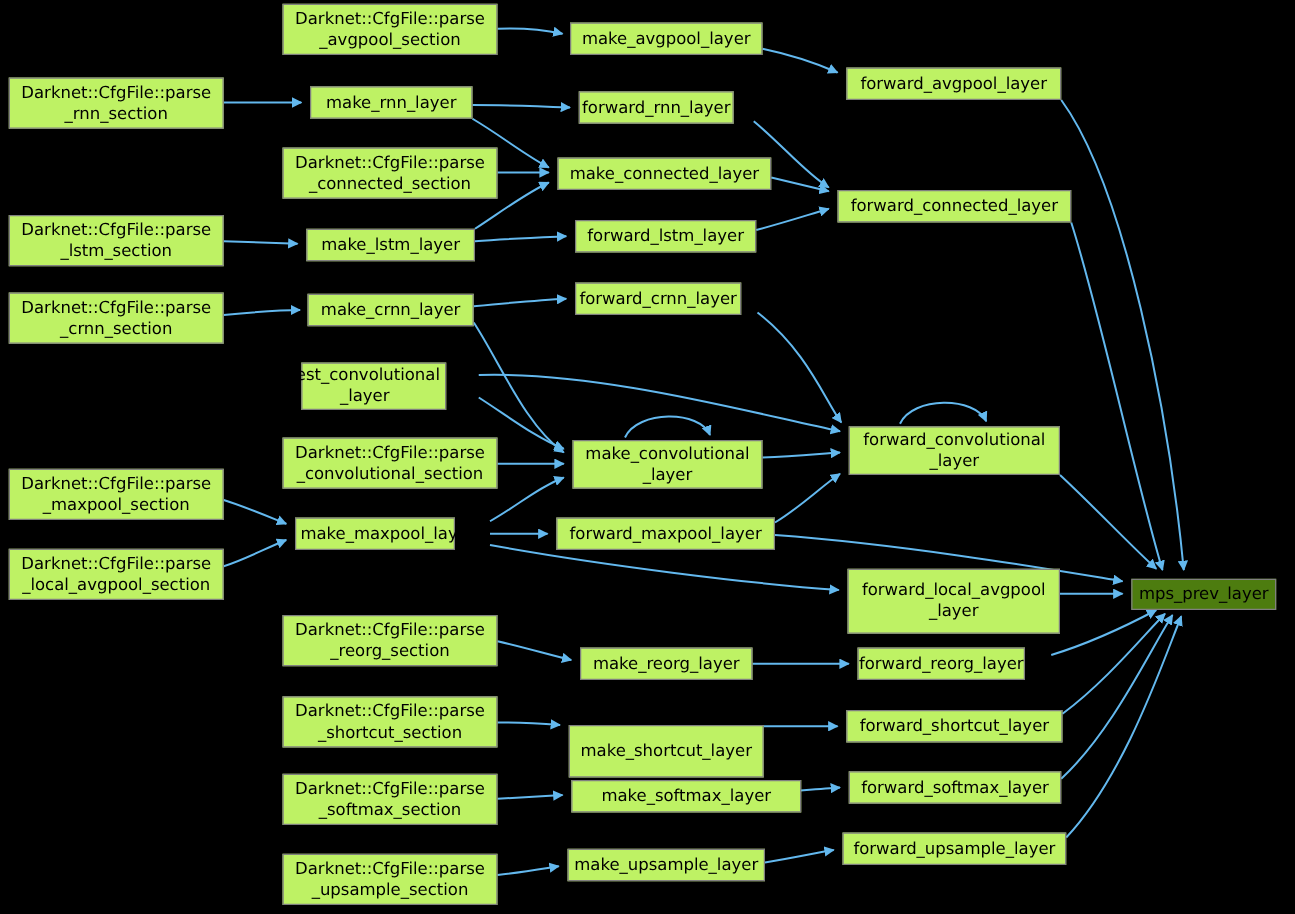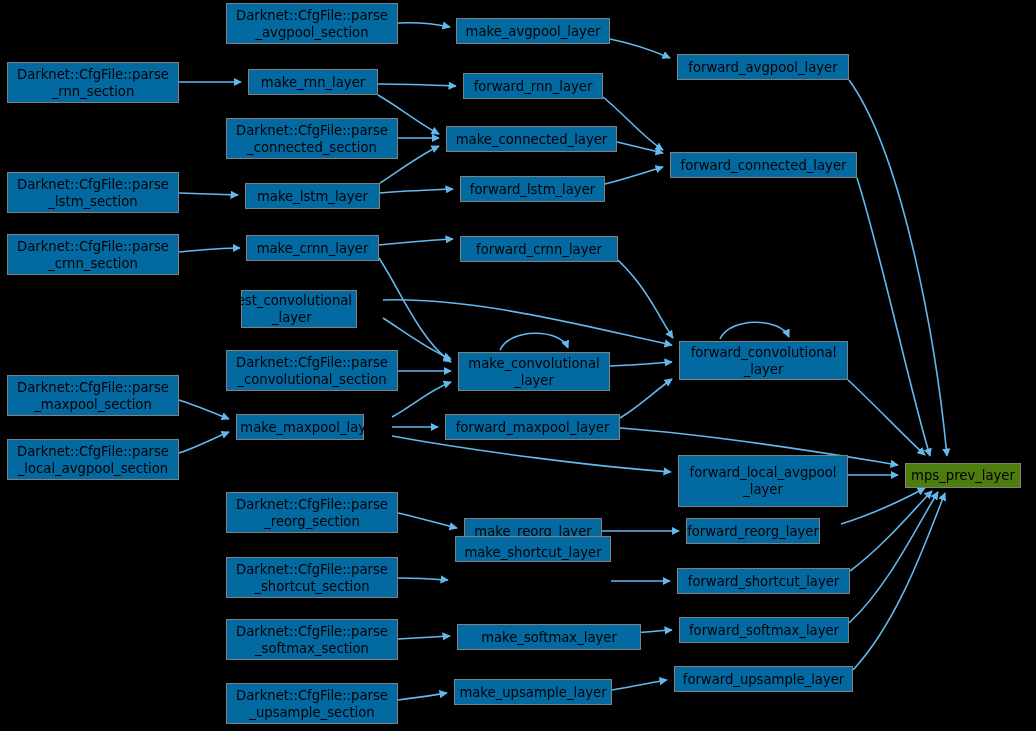--- a/index.html
+++ b/index.html
@@ -1,19 +1,19 @@
 <!DOCTYPE html>
 <html><head>
 <meta charset="utf-8">
 <style>
   html,body{margin:0;padding:0;background:#000;}
   #stage{position:relative;width:1036px;height:731px;background:#000;overflow:hidden;
          font-family:"DejaVu Sans","Liberation Sans",sans-serif;}
   svg#edges{position:absolute;left:0;top:0;width:1036px;height:731px;}
-  .node{position:absolute;box-sizing:border-box;background:#0369a1;border:1px solid #808080;
+  .node{position:absolute;box-sizing:border-box;background:#bef264;border:1px solid #808080;
         display:flex;align-items:center;justify-content:center;text-align:center;
         color:#000;font-size:13.2px;line-height:17px;letter-spacing:0px;white-space:pre;}
   .node.target{background:#4d7c0f;}
   .node .lbl{display:block;padding:0 4px;}
 </style>
 </head>
 <body>
 
 <div id="stage">
   <svg id="edges" xmlns="http://www.w3.org/2000/svg">
@@ -95,29 +95,29 @@
 _softmax_section</span></div>
       <div class="node" style="left: 226px; top: 683px; width: 172px; height: 41px;"><span class="lbl">Darknet::CfgFile::parse
 _upsample_section</span></div>
       <div class="node" style="left: 248px; top: 69px; width: 130px; height: 26px;"><span class="lbl">make_rnn_layer</span></div>
       <div class="node" style="left: 245px; top: 183px; width: 135px; height: 26px;"><span class="lbl">make_lstm_layer</span></div>
       <div class="node" style="left: 246px; top: 235px; width: 133px; height: 26px;"><span class="lbl">make_crnn_layer</span></div>
       <div class="node" style="left: 241px; top: 290px; width: 116px; height: 38px; justify-content: flex-end;"><span class="lbl">test_convolutional
 _layer</span></div>
       <div class="node" style="left: 236px; top: 414px; width: 128px; height: 26px; padding-left: 20px;"><span class="lbl">make_maxpool_layer</span></div>
       <div class="node" style="left: 456px; top: 18px; width: 154px; height: 26px;"><span class="lbl">make_avgpool_layer</span></div>
-      <div class="node" style="left: 463px; top: 73px; width: 140px; height: 26px;"><span class="lbl">forward_rnn_layer</span></div>
+      <div class="node" style="left: 463px; top: 73px; width: 124px; height: 26px;"><span class="lbl">forward_rnn_layer</span></div>
       <div class="node" style="left: 446px; top: 126px; width: 171px; height: 26px;"><span class="lbl">make_connected_layer</span></div>
       <div class="node" style="left: 460px; top: 176px; width: 145px; height: 26px;"><span class="lbl">forward_lstm_layer</span></div>
-      <div class="node" style="left: 460px; top: 236px; width: 158px; height: 26px;"><span class="lbl">forward_crnn_layer</span></div>
+      <div class="node" style="left: 460px; top: 226px; width: 133px; height: 26px;"><span class="lbl">forward_crnn_layer</span></div>
       <div class="node" style="left: 458px; top: 352px; width: 152px; height: 39px;"><span class="lbl">make_convolutional
 _layer</span></div>
       <div class="node" style="left: 445px; top: 414px; width: 175px; height: 26px;"><span class="lbl">forward_maxpool_layer</span></div>
       <div class="node" style="left: 464px; top: 518px; width: 138px; height: 26px;"><span class="lbl">make_reorg_layer</span></div>
-      <div class="node" style="left: 455px; top: 536px; width: 156px; height: 26px; align-items: flex-end;"><span class="lbl">make_shortcut_layer</span></div>
+      <div class="node" style="left: 455px; top: 580px; width: 156px; height: 42px;"><span class="lbl">make_shortcut_layer</span></div>
       <div class="node" style="left: 457px; top: 624px; width: 184px; height: 26px;"><span class="lbl">make_softmax_layer</span></div>
       <div class="node" style="left: 454px; top: 679px; width: 158px; height: 26px;"><span class="lbl">make_upsample_layer</span></div>
       <div class="node" style="left: 677px; top: 54px; width: 172px; height: 26px;"><span class="lbl">forward_avgpool_layer</span></div>
       <div class="node" style="left: 670px; top: 152px; width: 187px; height: 26px;"><span class="lbl">forward_connected_layer</span></div>
       <div class="node" style="left: 679px; top: 341px; width: 169px; height: 39px;"><span class="lbl">forward_convolutional
 _layer</span></div>
       <div class="node" style="left: 678px; top: 455px; width: 170px; height: 52px;"><span class="lbl">forward_local_avgpool
 _layer</span></div>
       <div class="node" style="left: 686px; top: 518px; width: 134px; height: 26px;"><span class="lbl">forward_reorg_layer</span></div>
       <div class="node" style="left: 677px; top: 568px; width: 173px; height: 26px;"><span class="lbl">forward_shortcut_layer</span></div>

